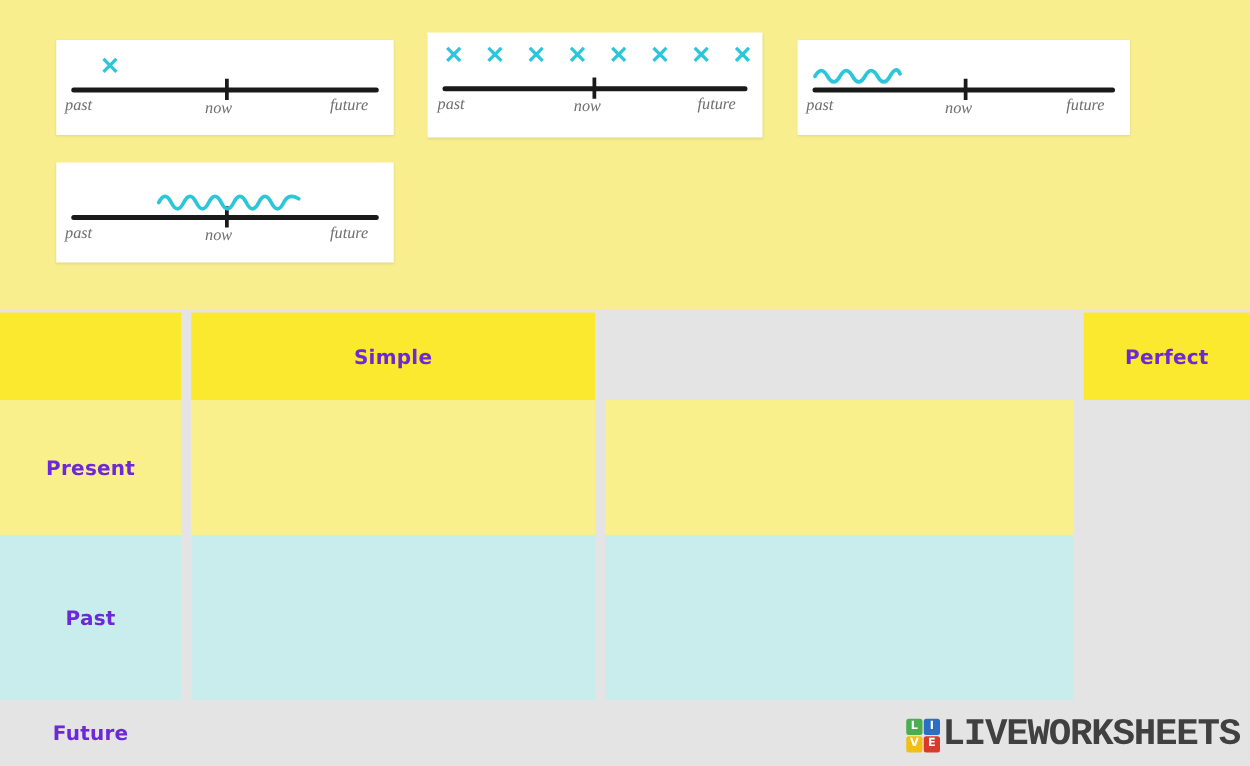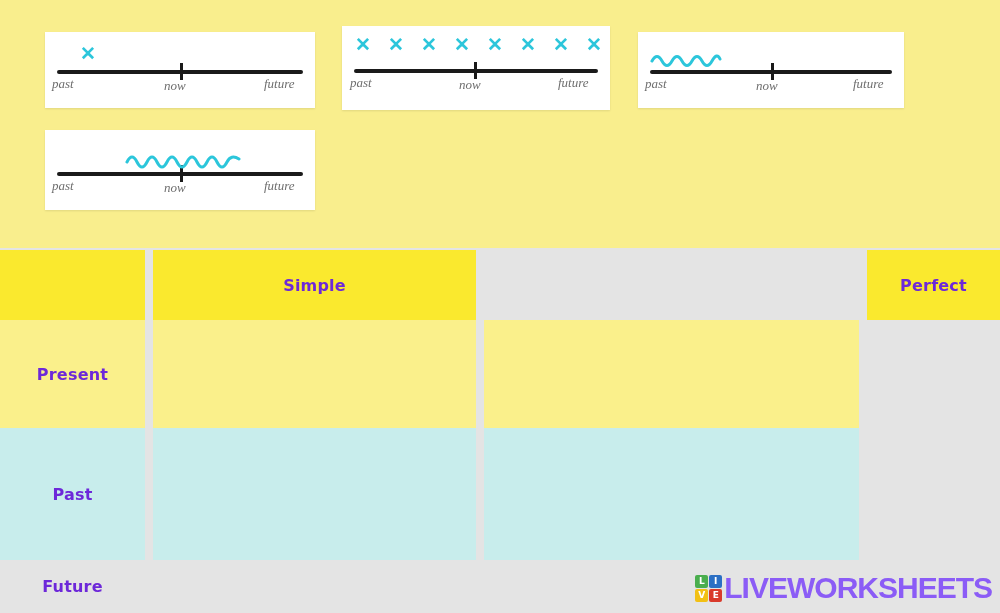--- a/index.html
+++ b/index.html
@@ -102,25 +102,25 @@
   }
   .logo-tile {
     display:flex; align-items:center; justify-content:center;
     font-family:"DejaVu Sans", sans-serif;
     font-weight:bold;
     font-size:9px;
     color:#FFFFFF;
     border-radius:2px;
   }
   .logo-word {
-    font-family:Liberation Sans, sans-serif;
+    font-family:Liberation Mono, monospace;
     font-weight:bold;
     font-size:30px;
     letter-spacing:-1px;
-    color:#8b5cf6;
+    color:#404040;
     line-height:30px;
   }
 </style>
 </head>
 <body>
 
 <div class="cards-area">
 
   <div class="tl-card" style="left:45px; top:32px; width:270px; height:76px;">
     <div class="tl-inner">

